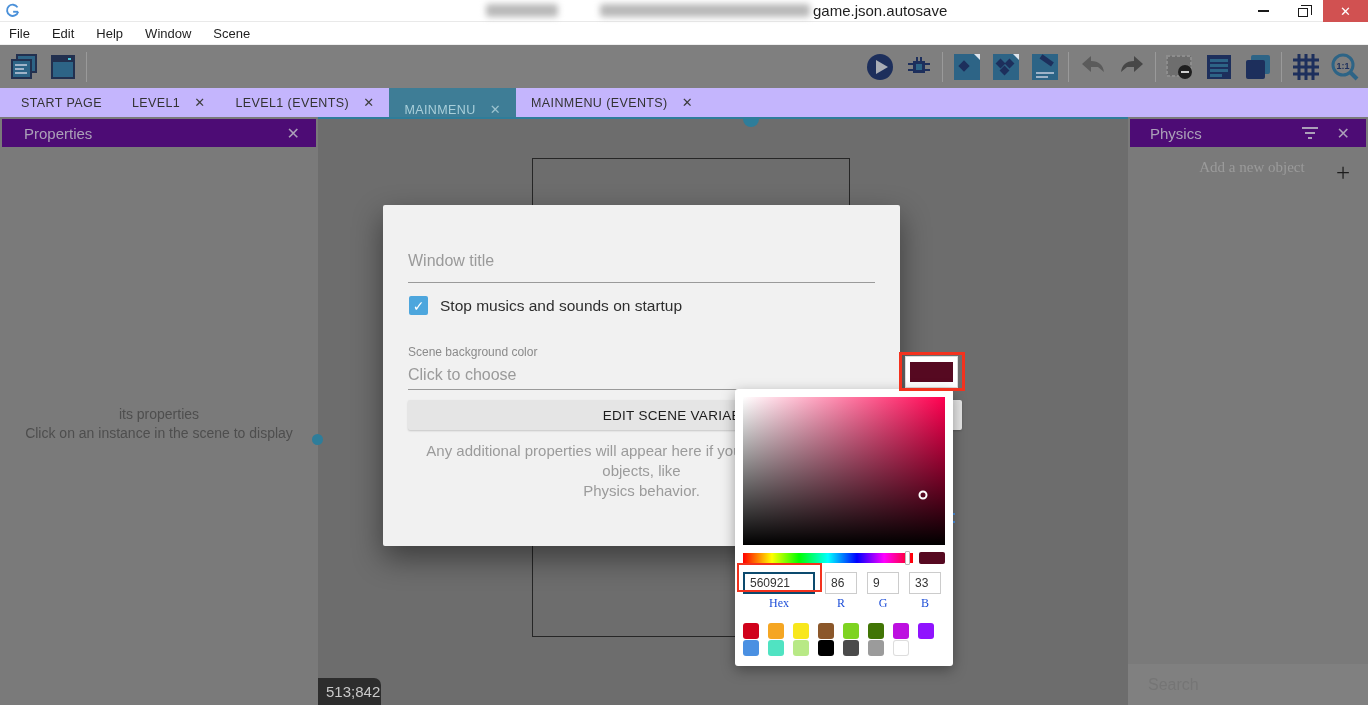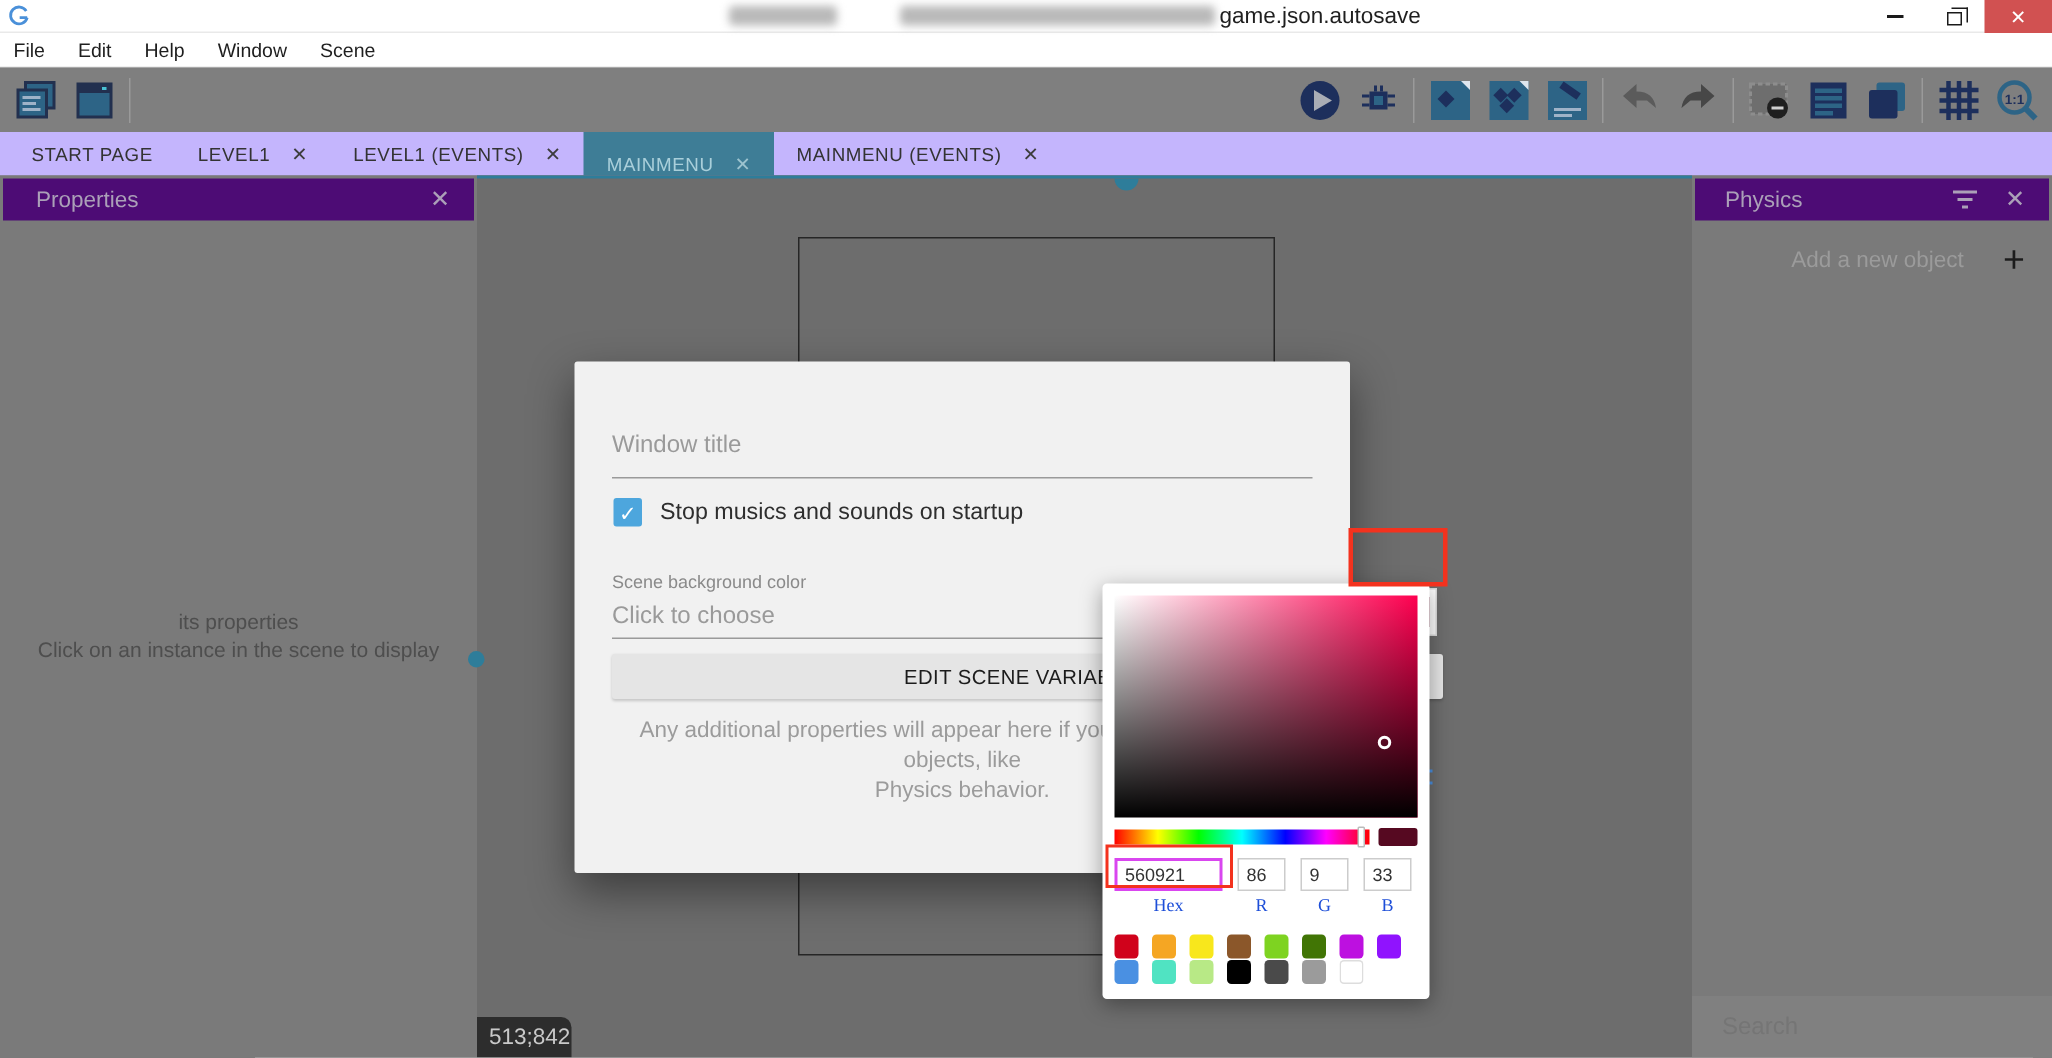--- a/index.html
+++ b/index.html
@@ -44,38 +44,38 @@
   .panel { background:#7a7a7a; position:relative; }
   .panel.left { width:318px; }
   .panel.right { width:240px; display:flex; flex-direction:column; }
   .panel-header { height:28px; margin:2px; background:#4d0c75; color:#aba0b8; display:flex; align-items:center; font-size:15px; padding:0 12px; }
   .panel-header .ph-title { flex:1; padding-left:10px; }
   .panel-header .ph-close { font-size:16px; padding:0 4px; }
   .filter-icon { width:18px; margin-right:14px; display:flex; flex-direction:column; gap:3px; align-items:center; }
   .filter-icon div { height:2px; background:#aba0b8; }
   .fl1{width:16px;} .fl2{width:10px;} .fl3{width:4px;}
   .props-message { position:absolute; top:288px; left:0; right:0; text-align:center; font-size:14px; color:#4e4e4e; line-height:19px; }
-  .add-object-row { display:flex; align-items:center; padding:10px 14px 0 14px; }
+  .add-object-row { display:flex; align-items:flex-start; padding:10px 14px 0 14px;font-family:Liberation Serif, serif; }
   .add-object-label { flex:1; text-align:center; font-size:15px; color:#9b9b9b; padding-left:26px; }
   .plus-icon { font-size:25px; color:#1c1c1c; font-weight:400; padding-right:4px; }
   .right-spacer { flex:1; }
   .search-row { height:41px; background:#808080; display:flex; align-items:center; padding:0 14px 0 20px; }
   .search-text { flex:1; font-size:16px; color:#9d9d9d; background:transparent; border:none; outline:none; font-family:"Liberation Sans",sans-serif; }
 
   
   .scene { flex:1; background:#6d6d6d; position:relative; border-top:2px solid #2e7d9a; overflow:hidden; }
   .scene-rect { position:absolute; border:1px solid #262626; }
   .rect-top { left:214px; top:39px; width:318px; height:95px; }
   .rect-bottom { left:214px; top:361px; width:318px; height:157px; }
   .handle-top { position:absolute; left:425px; top:0; width:16px; height:8px; background:#2e7d9a; border-radius:0 0 8px 8px; }
   .coord-tooltip { position:absolute; left:0; bottom:0; width:63px; height:27px; background:#2d2d2d; color:#c9c9c9; font-size:15px; display:flex; align-items:center; padding-left:8px; border-top-right-radius:7px; }
   .handle-left { position:absolute; left:312px; top:434px; width:11px; height:11px; border-radius:50%; background:#2e7d9a; z-index:6; }
 
   
-  .dialog { position:absolute; left:383px; top:205px; width:517px; height:341px; background:#f1f1f1; border-radius:2px; box-shadow:0 12px 30px rgba(0,0,0,.45); z-index:20;margin-top:36px; }
+  .dialog { position:absolute; left:383px; top:205px; width:517px; height:341px; background:#f1f1f1; border-radius:2px; box-shadow:0 12px 30px rgba(0,0,0,.45); z-index:20; }
   .dlg-field-placeholder { position:absolute; left:25px; font-size:16px; color:#9a9a9a; }
   .wt-ph { top:47px; }
   .dlg-underline { position:absolute; left:25px; right:25px; height:1px; background:#9a9a9a; }
   .ul-1 { top:77px; }
   .ul-2 { top:184px; }
   .checkbox-row { position:absolute; left:26px; top:91px; display:flex; align-items:center; gap:12px; }
   .checkbox { width:19px; height:19px; background:#4da6dd; border-radius:2px; color:#fff; font-size:14px; display:flex; align-items:center; justify-content:center; }
   .checkbox-label { font-size:15.5px; color:#2e2e2e; }
   .small-label { position:absolute; left:25px; top:140px; font-size:12px; color:#8a8a8a; }
   .choose-ph { top:161px; }
@@ -90,21 +90,21 @@
       background:linear-gradient(to top, #000, rgba(0,0,0,0)), linear-gradient(to right, #fff, #ff0050); }
   .sat-ring { position:absolute; left:89%; top:66%; width:9px; height:9px; border:2px solid #fff; border-radius:50%; transform:translate(-50%,-50%); }
   .hue-row { display:flex; align-items:center; margin-top:7px; gap:6px; }
   .hue-bar { position:relative; width:170px; height:10px;
       background:linear-gradient(to right,#f00 0%,#ff0 17%,#0f0 33%,#0ff 50%,#00f 67%,#f0f 83%,#f00 100%); }
   .hue-handle { position:absolute; left:95%; top:-2px; width:5px; height:14px; background:#fff; border:1px solid #bbb; border-radius:1px; }
   .cur-swatch { width:26px; height:12px; border-radius:2px; }
   .inputs-row { display:flex; margin-top:8px; gap:10px; }
   .inp-wrap { display:flex; flex-direction:column; align-items:center; gap:2px; }
   .pk-input { border:1px solid #ccc; height:22px; font-size:12px; padding:0 5px; font-family:"Liberation Sans",sans-serif; color:#333; }
-  .hex-input { width:72px; border:2px solid #d946ef; }
+  .hex-input { width:72px; border:2px solid #0c4a6e; }
   .rgb-input { width:32px; }
   .inp-label { font-size:12px; color:#1d4ed8; font-family:"Liberation Serif", serif; }
   .presets { display:flex; flex-wrap:wrap; gap:9px; margin-top:12px; width:202px; }
   .preset { width:16px; height:16px; border-radius:3px; }
 
   
   .annot { position:absolute; border:3px solid #f3321e; z-index:40; background:transparent; }
   .annot-swatch { left:899px; top:352px; width:66px; height:39px; }
   .annot-hex { left:737px; top:563px; width:85px; height:29px; border-width:2px; }
   .artifact-dash { position:absolute; width:6px; height:2px; background:#4a90e2; z-index:25; }

